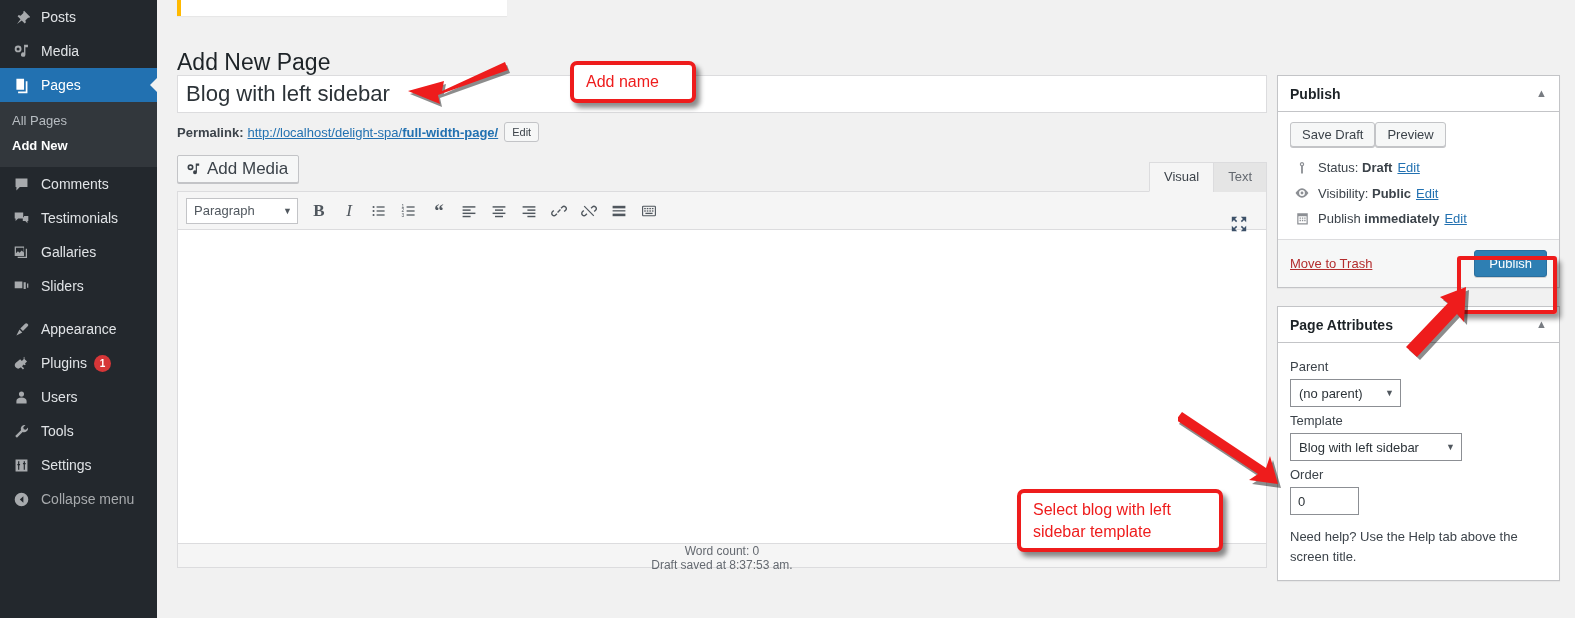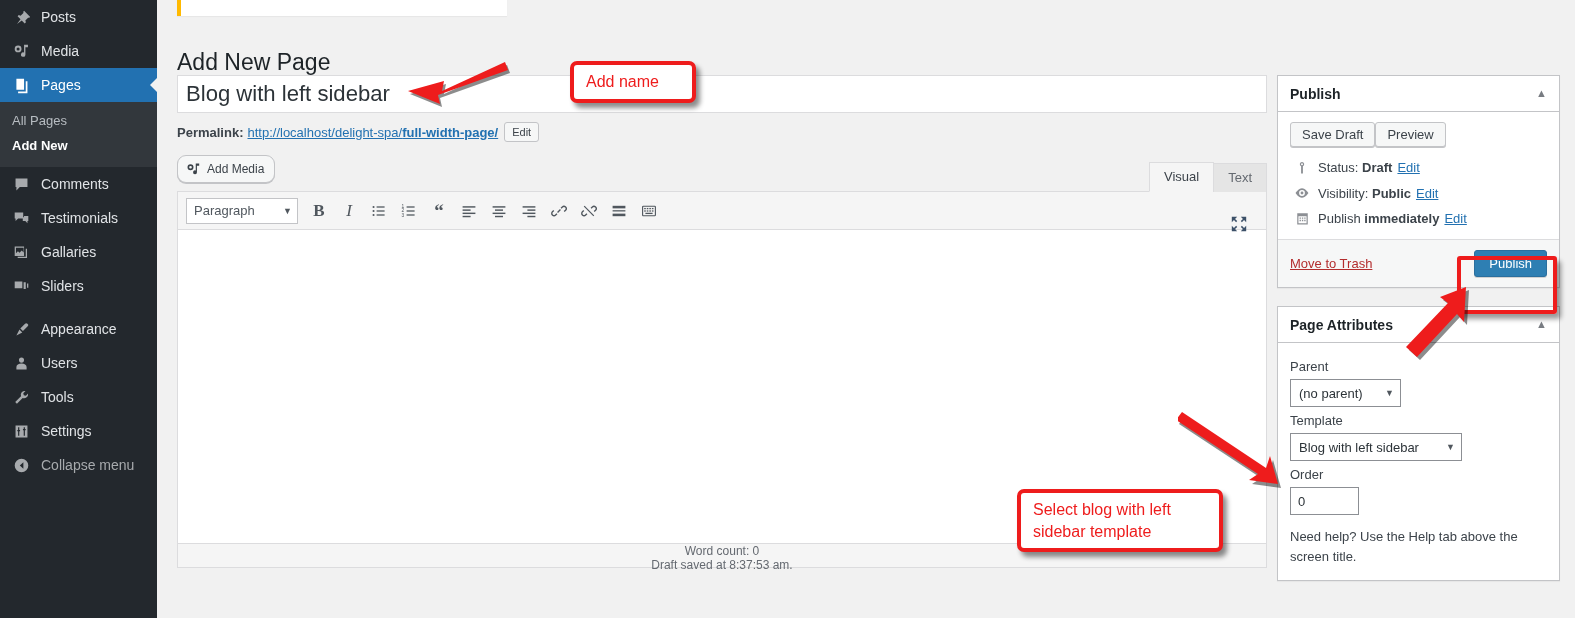--- a/index.html
+++ b/index.html
@@ -143,28 +143,28 @@
     position: relative;
     height: 36px;
     padding-top: 0;
   }
   .add-media-btn {
     display: inline-flex; align-items: center;
     height: 28px;
     padding: 0 10px 0 8px;
     border: 1px solid #c3c4c7;
     background: #f6f7f7;
-    border-radius: 9px;
+    border-radius: 2px;
     color: #3c434a;
-    font-size: 12px;
+    font-size: 17px;
     cursor: pointer;
     box-shadow: 0 1px 0 #c3c4c7;
   }
   .add-media-btn .ic { margin-right: 6px; color: #3c434a; display:flex; }
-  .editor-tabs { position: absolute; right: 0; bottom: -1px; display: flex; align-items: flex-end; }
+  .editor-tabs { position: absolute; right: 0; bottom: -1px; display: flex; }
   .editor-tab {
     padding: 6px 14px 7px;
     font-size: 13px;
     color: #646970;
     background: #e5e5e5;
     border: 1px solid #dcdcde;
     border-bottom: none;
     margin-left: -1px;
     cursor: pointer;
   }
@@ -445,20 +445,29 @@
 
     <div class="menu-item">
       <span class="mi-icon">
         <svg width="17" height="17" viewBox="0 0 20 20" fill="currentColor">
             <path d="M17 3.2a2 2 0 0 0-2.8 0L8.6 8.8l3.1 3.1 5.6-5.6a2 2 0 0 0-.3-3.1zM7.6 10.1 4 17l6.9-3.6-3.3-3.3z"></path>
           </svg>
       </span>
       <span>Appearance</span>
     </div>
 
+    <div class="menu-item">
+      <span class="mi-icon">
+        <svg width="17" height="17" viewBox="0 0 20 20" fill="currentColor">
+            <path d="M13.5 2 12 3.5l1 1-2.6 2.6-2-2L3 9.5a4 4 0 0 0 5.6 5.6l.6-.6 2.5 2.5 1.4-1.4-2.5-2.5 2-2 1 1L15.1 11l-1-1 2.4-2.4-3-3z"></path>
+          </svg>
+      </span>
+      <span>Plugins</span>
+      <span class="badge">1</span>
+    </div>
 
     <div class="menu-item">
       <span class="mi-icon">
         <svg width="17" height="17" viewBox="0 0 20 20" fill="currentColor">
             <path d="M10 3a3 3 0 1 1 0 6 3 3 0 0 1 0-6zm0 7c3.3 0 6 1.8 6 4v3H4v-3c0-2.2 2.7-4 6-4z"></path>
           </svg>
       </span>
       <span>Users</span>
     </div>
 

